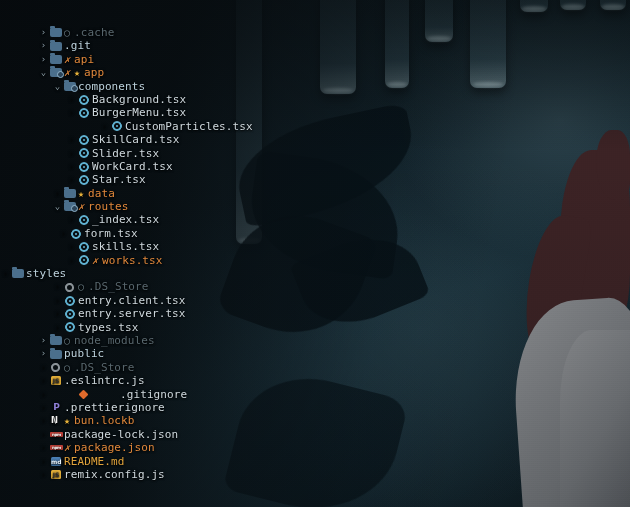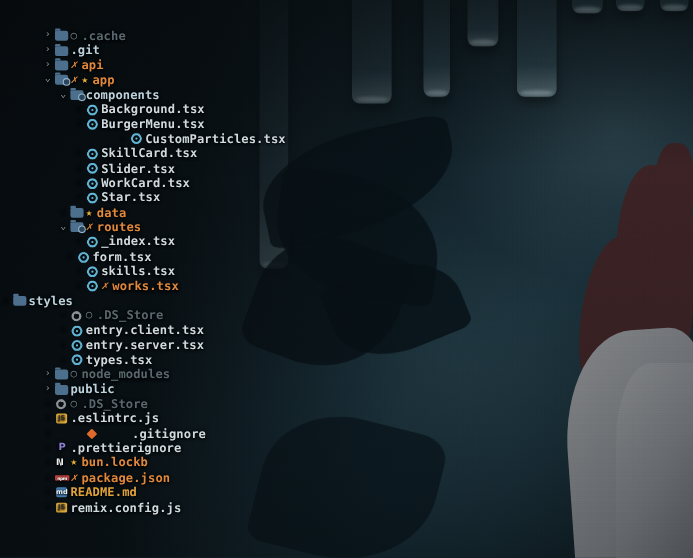--- a/index.html
+++ b/index.html
@@ -53,21 +53,21 @@
   }
   .row { position:relative; height:13.4px; display:flex; align-items:center;
          white-space:nowrap; text-shadow:0 1px 2px rgba(0,0,0,.95), 0 0 3px rgba(0,0,0,.8); }
   .chev { width:11px; flex:0 0 11px; text-align:center; font-size:9px; color:#8fa3ad; }
   .chev.empty { color:transparent; }
   .ic { flex:0 0 15px; width:15px; height:13px; position:relative; display:inline-block; }
   .gs { flex:0 0 auto; margin-right:4px; font-size:10px; font-style:italic; }
   .gs.mod { color:#e0883c; }
   .gs.untr { color:#6d8089; font-style:normal; }
   .gs.star { color:#e8b33b; font-style:normal; }
-  .nm { flex:0 0 auto; letter-spacing:.1px;font-weight:bold; }
+  .nm { flex:0 0 auto; letter-spacing:.1px; }
 
   .c-def { color:#cfd9de; }
   .c-dir { color:#bcd2dd; }
   .c-mod { color:#e0883c; }
   .c-dim { color:#59686f; }
   .c-rdm { color:#e0a33c; }
 
   
   .ic .folder { position:absolute; left:1px; top:2px; width:12px; height:9px; border-radius:1px 2px 2px 2px;
                 background:#4b6f8c; }
@@ -200,21 +200,21 @@
       <span class="ic">
         <span class="react">
           <i></i>
           <i></i>
           <i></i>
           <b></b>
         </span>
       </span>
       <span class="nm c-def">BurgerMenu.tsx</span>
     </div>
-    <div class="row" style="padding-left: 106px;">
+    <div class="row" style="padding-left: 66px; margin-left: 33px;">
       <span class="chev empty">›</span>
       <span class="ic">
         <span class="react">
           <i></i>
           <i></i>
           <i></i>
           <b></b>
         </span>
       </span>
       <span class="nm c-def">CustomParticles.tsx</span>
@@ -433,20 +433,27 @@
         <span class="bun">I\I</span>
       </span>
       <span class="gs star">★</span>
       <span class="nm c-mod">bun.lockb</span>
     </div>
     <div class="row" style="padding-left: 38px;">
       <span class="chev empty">›</span>
       <span class="ic">
         <span class="npm">npm</span>
       </span>
+      <span class="nm c-def">package-lock.json</span>
+    </div>
+    <div class="row" style="padding-left: 38px;">
+      <span class="chev empty">›</span>
+      <span class="ic">
+        <span class="npm">npm</span>
+      </span>
       <span class="gs mod">✗</span>
       <span class="nm c-mod">package.json</span>
     </div>
     <div class="row" style="padding-left: 38px;">
       <span class="chev empty">›</span>
       <span class="ic">
         <span class="tile t-md">md</span>
       </span>
       <span class="nm c-rdm">README.md</span>
     </div>

